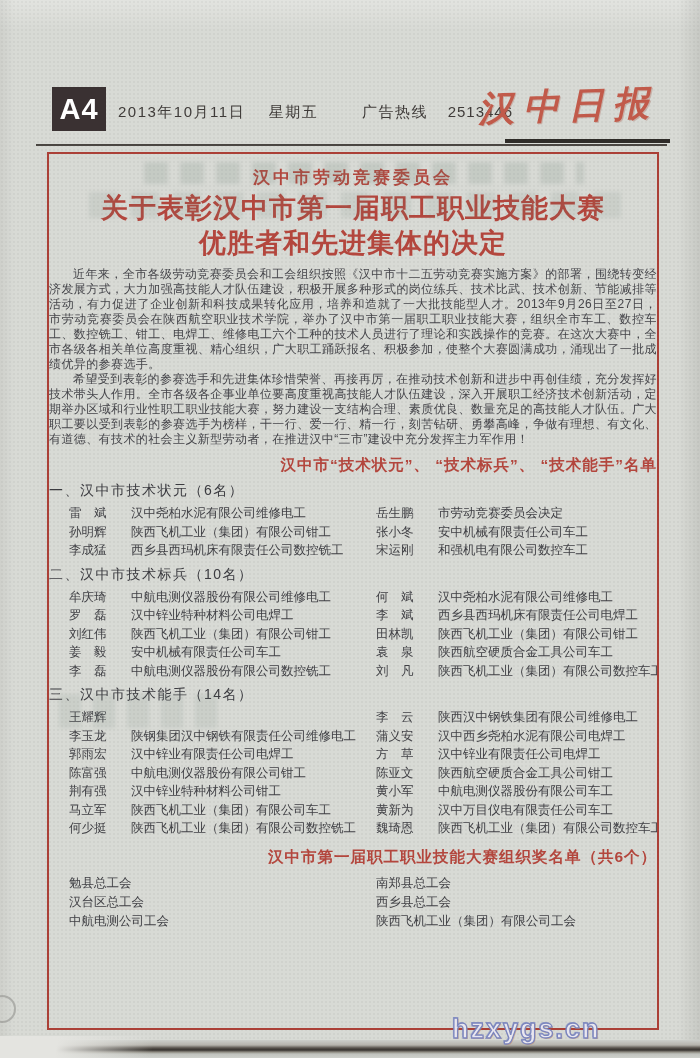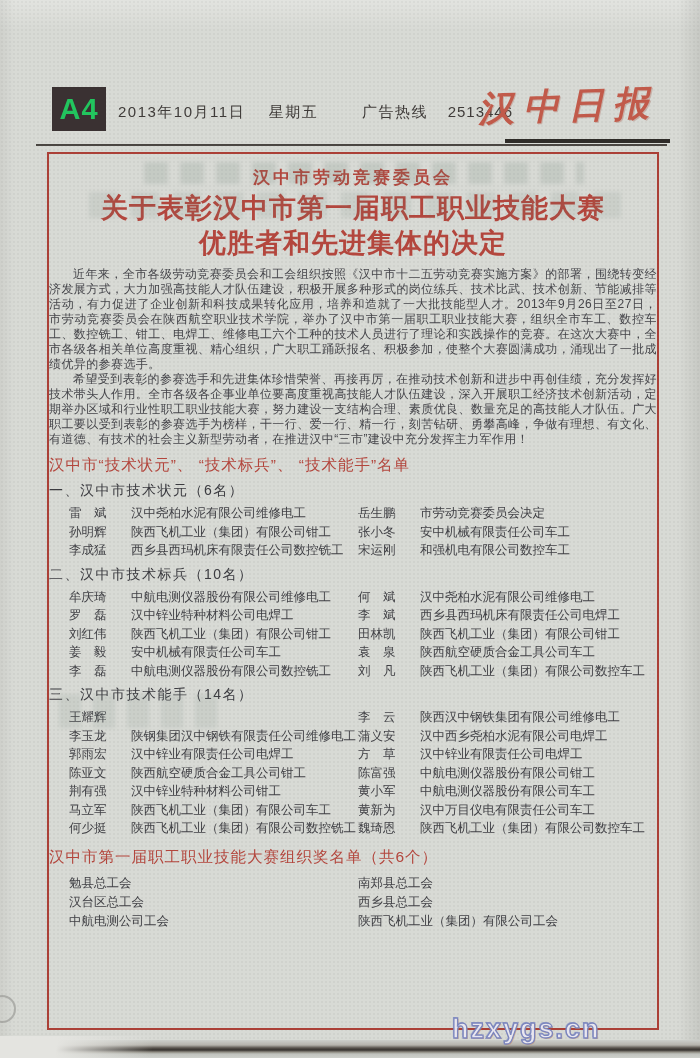--- a/index.html
+++ b/index.html
@@ -17,21 +17,21 @@
     background-image:
       radial-gradient(rgba(0,0,0,0.035) 1px, transparent 1px),
       linear-gradient(90deg, rgba(120,120,115,0.10) 0, rgba(0,0,0,0) 14px),
       linear-gradient(270deg, rgba(110,110,105,0.16) 0, rgba(0,0,0,0) 22px),
       linear-gradient(180deg, rgba(255,255,255,0.25) 0, rgba(0,0,0,0) 30px);
     background-size:4px 4px, 100% 100%, 100% 100%, 100% 100%;
   }
   
   .edition-box {
     position:absolute; left:52px; top:87px; width:54px; height:44px;
-    background:#3a3132; color:#22c55e;
+    background:#3a3132; color:#ffffff;
     display:flex; align-items:center; justify-content:center;
     font-size:29px; font-weight:bold; letter-spacing:1px;
   }
   .date-line {
     position:absolute; left:118px; top:103px;
     font-size:15px; color:#3f3b39; letter-spacing:1.5px; white-space:nowrap;
   }
   .date-line .g1 { margin-left:18px; }
   .date-line .g2 { margin-left:38px; }
   .date-line .g3 { margin-left:14px; letter-spacing:1px; }
@@ -80,30 +80,30 @@
     text-align:center; font-size:27px; line-height:32px;
     font-weight:bold; color:#b3463d; letter-spacing:1px; margin-top:3px;
     white-space:nowrap;
   }
   .body-text { margin-top:8px; }
   .para {
     font-size:12px; line-height:15px; color:#45454a;
     text-align:justify; text-indent:2em; letter-spacing:0.4px;
   }
   .red-heading {
-    margin-top:8px; text-align:left;
-    font-size:15.5px; font-weight:normal; color:#b3463d; letter-spacing:1px;
+    margin-top:8px; text-align:right;
+    font-size:15.5px; font-weight:bold; color:#b3463d; letter-spacing:1px;
   }
   .sec-title {
     margin:6px 0 4px; text-align:left;
     font-size:14px; font-weight:normal; color:#3b3b40; letter-spacing:1.5px;
   }
   .entries {
     display:grid; grid-template-columns:287px 1fr; grid-auto-flow:row;
-    padding-left:20px; column-gap:2px;
+    padding-left:20px; column-gap:20px;
   }
   .entry {
     display:flex; font-size:12.5px; line-height:18.5px; color:#404045;
     white-space:nowrap; overflow:hidden;
   }
   .wname { width:50px; margin-right:12px; white-space:pre; flex:none; }
   .worg  { flex:1; }
   .org-heading { margin-top:9px; margin-bottom:6px; }
   .orgs .entry { line-height:19px; }
   
@@ -287,27 +287,27 @@
             <span class="wname">郭雨宏</span>
             <span class="worg">汉中锌业有限责任公司电焊工</span>
           </div>
 
           <div class="entry">
             <span class="wname">方　草</span>
             <span class="worg">汉中锌业有限责任公司电焊工</span>
           </div>
 
           <div class="entry">
+            <span class="wname">陈富强</span>
+            <span class="worg">中航电测仪器股份有限公司钳工</span>
+          </div>
+
+          <div class="entry">
             <span class="wname">陈亚文</span>
             <span class="worg">陕西航空硬质合金工具公司钳工</span>
-          </div>
-
-          <div class="entry">
-            <span class="wname">陈富强</span>
-            <span class="worg">中航电测仪器股份有限公司钳工</span>
           </div>
 
           <div class="entry">
             <span class="wname">荆有强</span>
             <span class="worg">汉中锌业特种材料公司钳工</span>
           </div>
 
           <div class="entry">
             <span class="wname">黄小军</span>
             <span class="worg">中航电测仪器股份有限公司车工</span>

